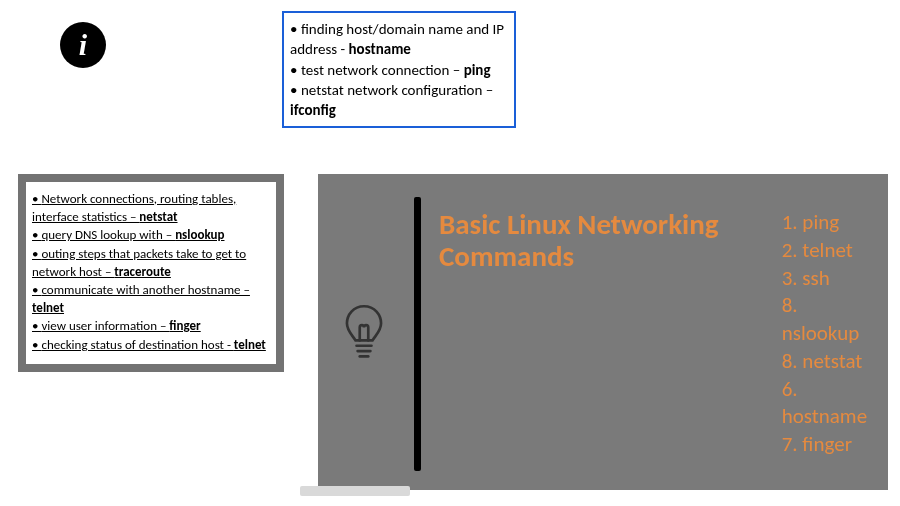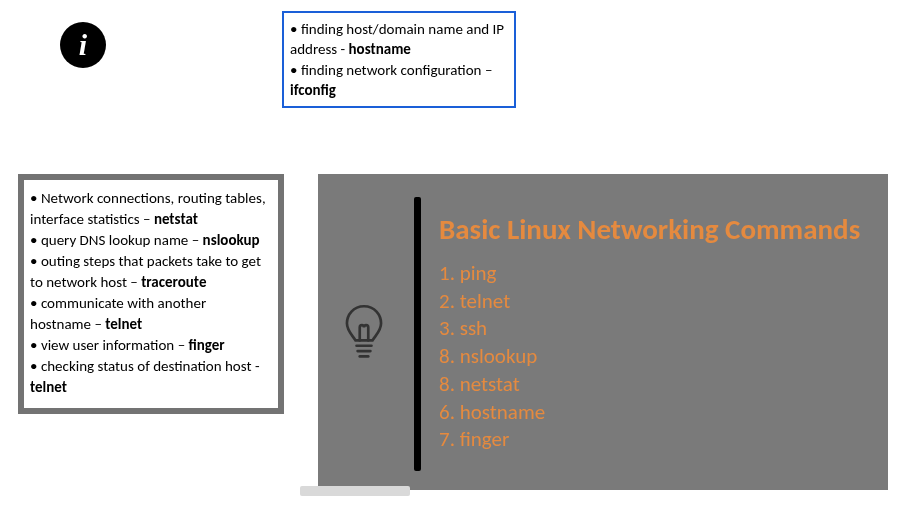--- a/index.html
+++ b/index.html
@@ -36,25 +36,26 @@
     padding: 6px 8px 6px 6px;
     font-size: 15px;
     line-height: 1.35;
     color: #000;
   }
   .green-box {
     position: absolute;
     top: 174px;
     left: 18px;
     width: 266px;
-    border: 6px solid #737373;
+    border: 8px solid #737373;
     padding: 8px 8px 10px 6px;
-    font-size: 15px;
+    font-size: 13px;
     line-height: 1.4;
     color: #000;
+    text-decoration: underline;
   }
   .bullet { display: block; }
   .bold { font-weight: bold; }
   .slate {
     position: absolute;
     top: 174px;
     left: 318px;
     width: 570px;
     height: 316px;
     background: #7a7a7a;
@@ -81,21 +82,21 @@
   }
   .bulb svg { width: 100%; height: 100%; }
   .vdiv {
     width: 7px;
     height: 274px;
     background: #000;
     margin-right: 18px;
     flex-shrink: 0;
     border-radius: 2px;
   }
-  .slate-text { display: flex; flex-direction: column; }
+  .slate-text { display: flex; }
   .slate-title {
     font-size: 29px;
     font-weight: 700;
     line-height: 1.1;
     margin-bottom: 14px;
   }
   .cmd-list {
     font-size: 21px;
     line-height: 1.32;
     font-weight: 400;
@@ -103,26 +104,27 @@
 </style>
 </head>
 <body>
 
 <div class="info-icon">
   <span>i</span>
 </div>
 
 <div class="blue-box">
   <span class="bullet">• <span>finding host/domain name and IP address - </span><span class="bold">hostname</span></span>
-  <span class="bullet">• <span>finding network configuration – </span><span class="bold">ifconfig</span></span>
+  <span class="bullet">• <span>test network connection – </span><span class="bold">ping</span></span>
+  <span class="bullet">• <span>netstat network configuration – </span><span class="bold">ifconfig</span></span>
 </div>
 
 <div class="green-box">
   <span class="bullet">• <span>Network connections, routing tables, interface statistics – </span><span class="bold">netstat</span></span>
-  <span class="bullet">• <span>query DNS lookup name – </span><span class="bold">nslookup</span></span>
+  <span class="bullet">• <span>query DNS lookup with – </span><span class="bold">nslookup</span></span>
   <span class="bullet">• <span>outing steps that packets take to get to network host – </span><span class="bold">traceroute</span></span>
   <span class="bullet">• <span>communicate with another hostname – </span><span class="bold">telnet</span></span>
   <span class="bullet">• <span>view user information – </span><span class="bold">finger</span></span>
   <span class="bullet">• <span>checking status of destination host - </span><span class="bold">telnet</span></span>
 </div>
 
 <div class="slate">
   <div class="bulb">
     <svg viewBox="0 0 40 60" xmlns="http://www.w3.org/2000/svg">
       <g stroke="#333" stroke-width="2.5" fill="none" stroke-linecap="round">

